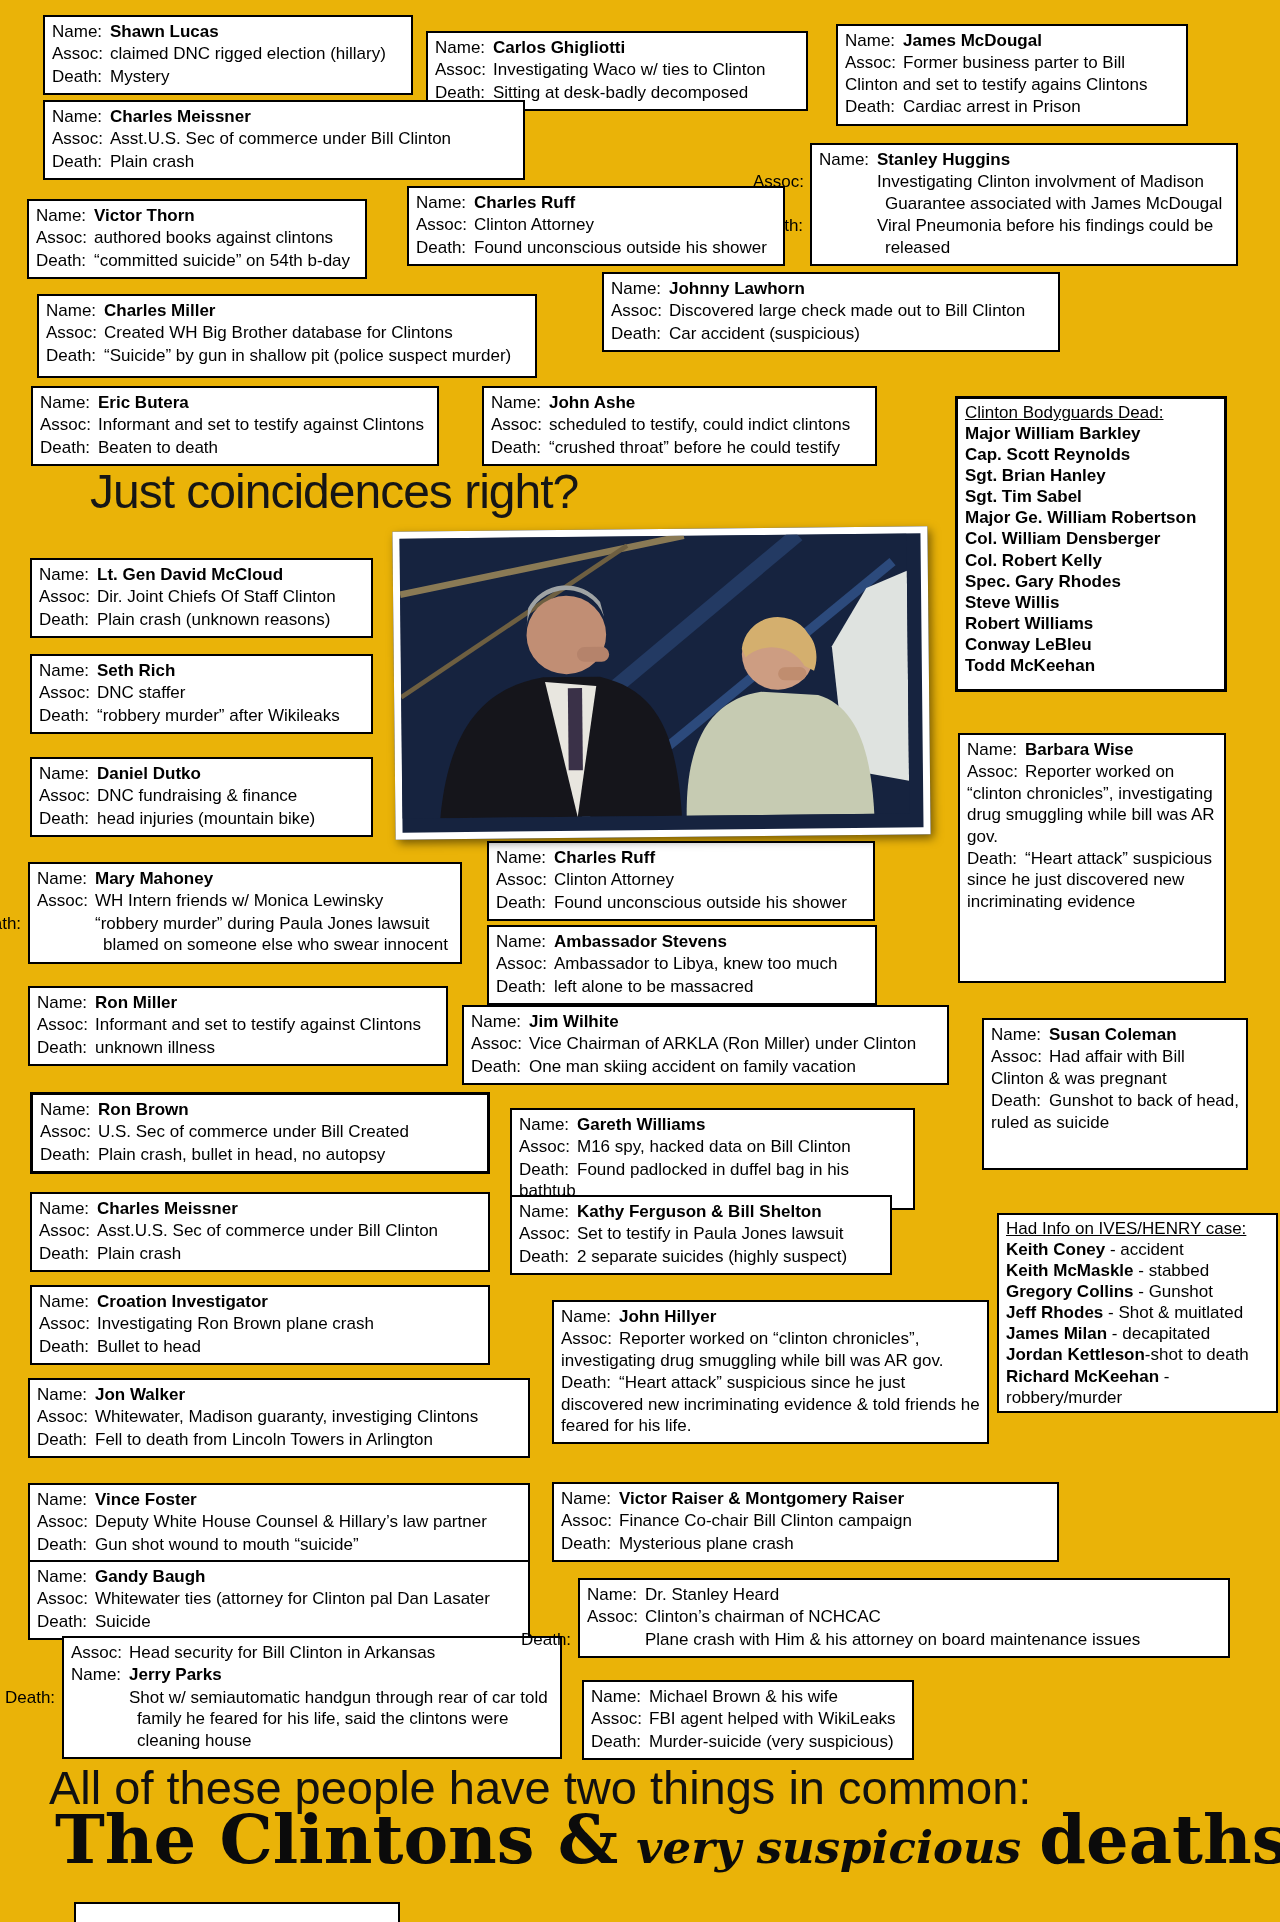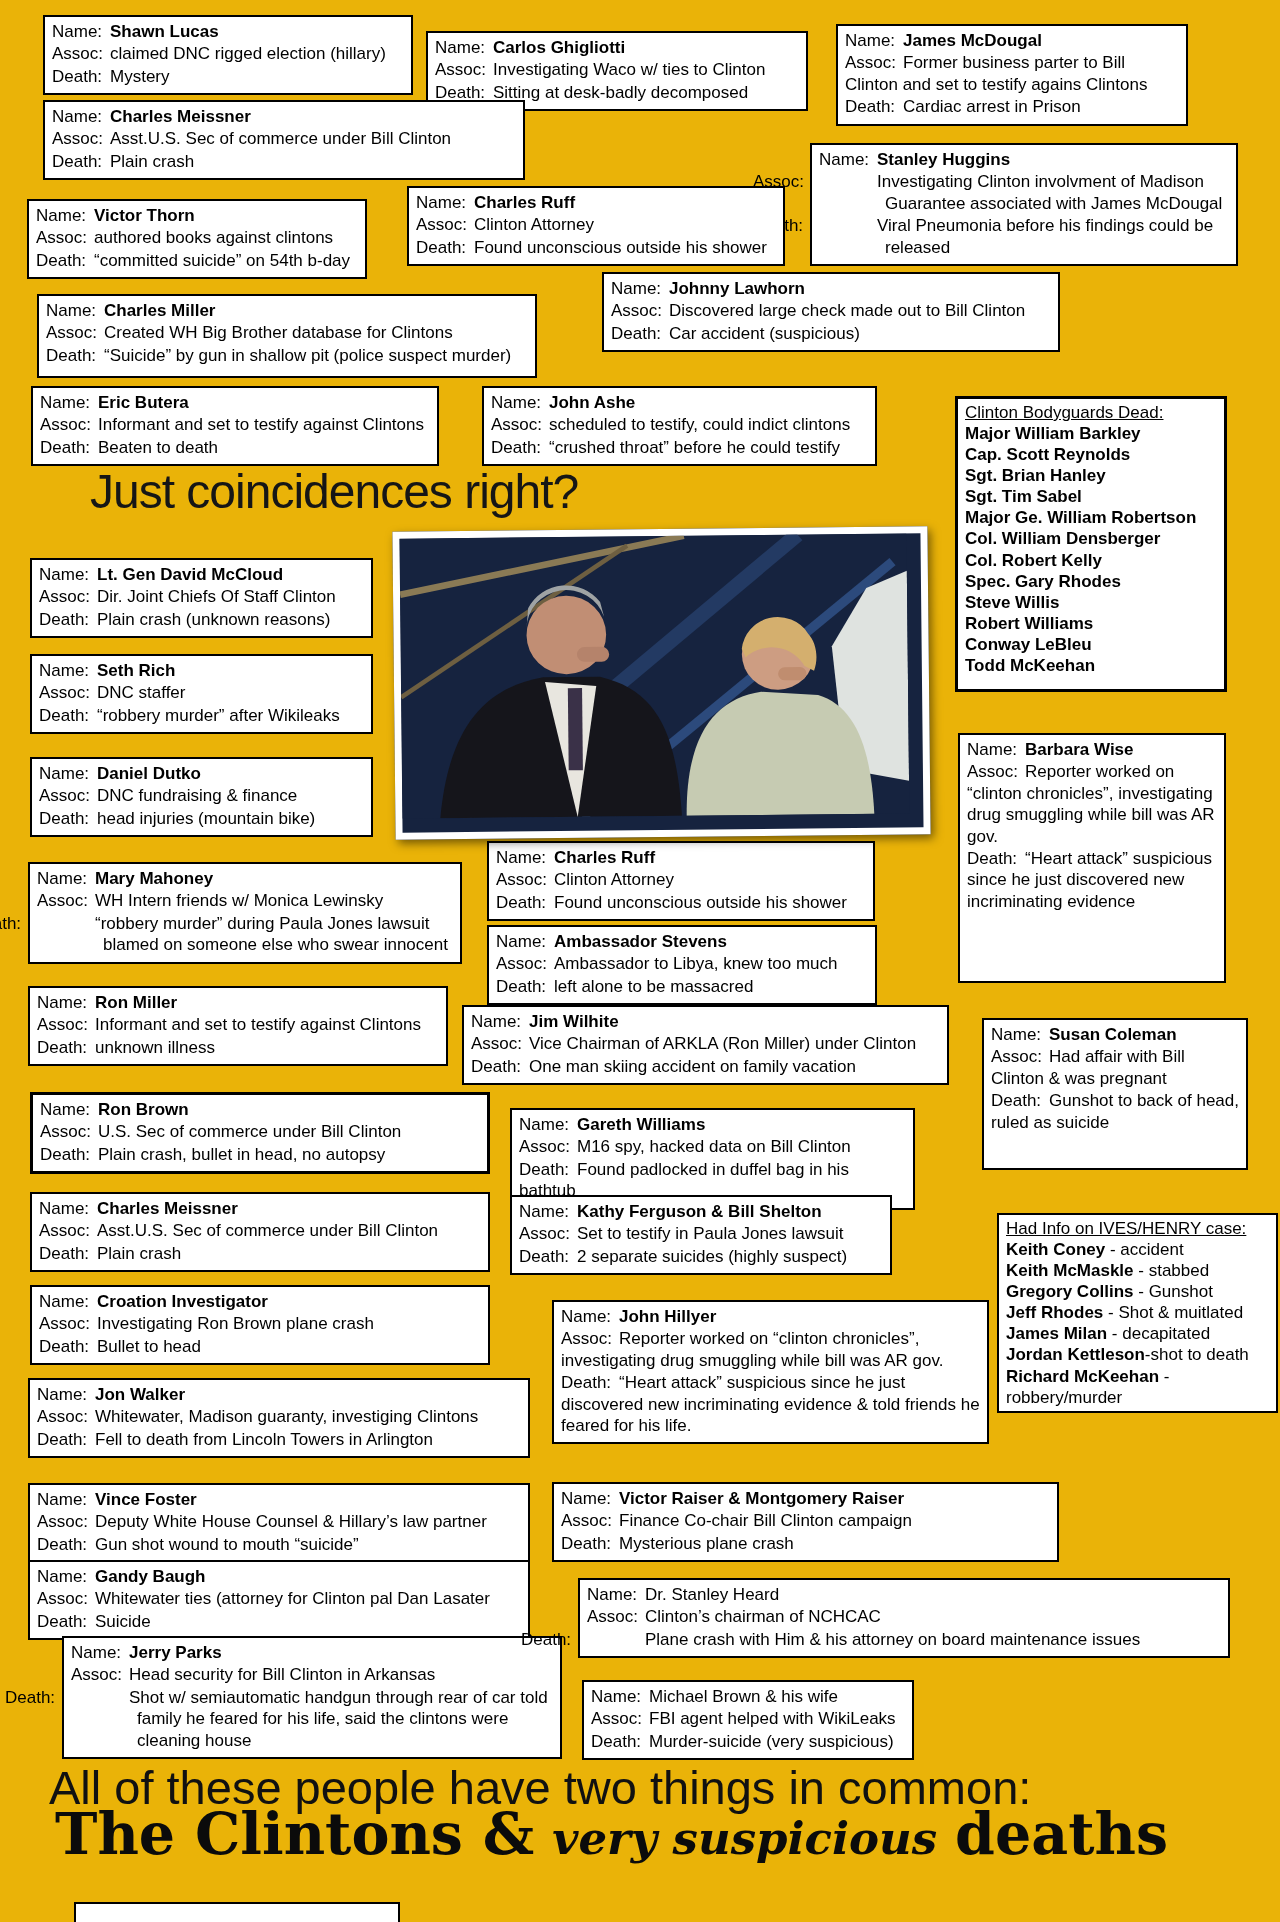--- a/index.html
+++ b/index.html
@@ -16,21 +16,21 @@
            font-size:17px;line-height:1.24;box-sizing:border-box}
   .head{text-decoration:underline}
   .bg-name{font-weight:bold}
   .iv-row .nm{font-weight:bold}
   .main-title{position:absolute;left:90px;top:464px;font-size:48px;color:#161616;letter-spacing:-1px}
   .photo{position:absolute;left:394px;top:529px;width:521px;height:294px;background:#16233f;
          border:7px solid #fff;box-shadow:3px 4px 10px rgba(0,0,0,.5);transform:rotate(-0.6deg)}
   .photo svg{display:block}
   .f1{position:absolute;left:49px;top:1760px;font-size:47px;color:#111}
   .f2{position:absolute;left:55px;top:1800px;display:flex;align-items:baseline;gap:18px;white-space:nowrap}
-  .slab{font-family:"DejaVu Serif",serif;font-weight:bold;font-size:57px;color:#0b0b0b}
+  .slab{font-family:"DejaVu Serif",serif;font-weight:bold;font-size:67px;color:#0b0b0b}
   .script{font-family:"DejaVu Serif",serif;font-style:italic;font-weight:bold;font-size:45px;color:#0b0b0b}
   .partial{position:absolute;left:74px;top:1902px;width:322px;height:34px;border:2px solid #000;background:#fff}
 </style>
 </head>
 <body>
 
 <div class="canvas">
 
   <div class="pbox" style="left:43px;top:15px;width:370px;min-height:74px">
     <div class="row"><span class="lab">Name:</span><span class="nm">Shawn Lucas</span></div>
@@ -141,21 +141,21 @@
   </div>
 
   <div class="pbox" style="left:462px;top:1005px;width:487px">
     <div class="row"><span class="lab">Name:</span><span class="nm">Jim Wilhite</span></div>
     <div class="row"><span class="lab">Assoc:</span><span>Vice Chairman of ARKLA (Ron Miller) under Clinton</span></div>
     <div class="row"><span class="lab">Death:</span><span>One man skiing accident on family vacation</span></div>
   </div>
 
   <div class="pbox thick" style="left:30px;top:1092px;width:460px;min-height:82px">
     <div class="row"><span class="lab">Name:</span><span class="nm">Ron Brown</span></div>
-    <div class="row"><span class="lab">Assoc:</span><span>U.S. Sec of commerce under Bill Clinton</span></div>
+    <div class="row"><span class="lab">Assoc:</span><span>U.S. Sec of commerce under Bill Created</span></div>
     <div class="row"><span class="lab">Death:</span><span>Plain crash, bullet in head, no autopsy</span></div>
   </div>
 
   <div class="pbox" style="left:30px;top:1192px;width:460px">
     <div class="row"><span class="lab">Name:</span><span class="nm">Charles Meissner</span></div>
     <div class="row"><span class="lab">Assoc:</span><span>Asst.U.S. Sec of commerce under Bill Clinton</span></div>
     <div class="row"><span class="lab">Death:</span><span>Plain crash</span></div>
   </div>
 
   <div class="pbox" style="left:30px;top:1285px;width:460px">
@@ -194,22 +194,22 @@
     <div class="row"><span class="lab">Death:</span><span>Gun shot wound to mouth “suicide”</span></div>
   </div>
 
   <div class="pbox" style="left:28px;top:1560px;width:502px">
     <div class="row"><span class="lab">Name:</span><span class="nm">Gandy Baugh</span></div>
     <div class="row"><span class="lab">Assoc:</span><span>Whitewater ties (attorney for Clinton pal Dan Lasater</span></div>
     <div class="row"><span class="lab">Death:</span><span>Suicide</span></div>
   </div>
 
   <div class="pbox" style="left:62px;top:1636px;width:500px">
+    <div class="row"><span class="lab">Assoc:</span><span>Head security for Bill Clinton in Arkansas</span></div>
     <div class="row"><span class="lab">Name:</span><span class="nm">Jerry Parks</span></div>
-    <div class="row"><span class="lab">Assoc:</span><span>Head security for Bill Clinton in Arkansas</span></div>
     <div class="row hang"><span class="lab">Death:</span><span>Shot w/ semiautomatic handgun through rear of car told family he feared for his life, said the clintons were cleaning house</span></div>
   </div>
 
   <div class="pbox" style="left:552px;top:1482px;width:507px">
     <div class="row"><span class="lab">Name:</span><span class="nm">Victor Raiser &amp; Montgomery Raiser</span></div>
     <div class="row"><span class="lab">Assoc:</span><span>Finance Co-chair Bill Clinton campaign</span></div>
     <div class="row"><span class="lab">Death:</span><span>Mysterious plane crash</span></div>
   </div>
 
   <div class="pbox" style="left:578px;top:1578px;width:652px">

